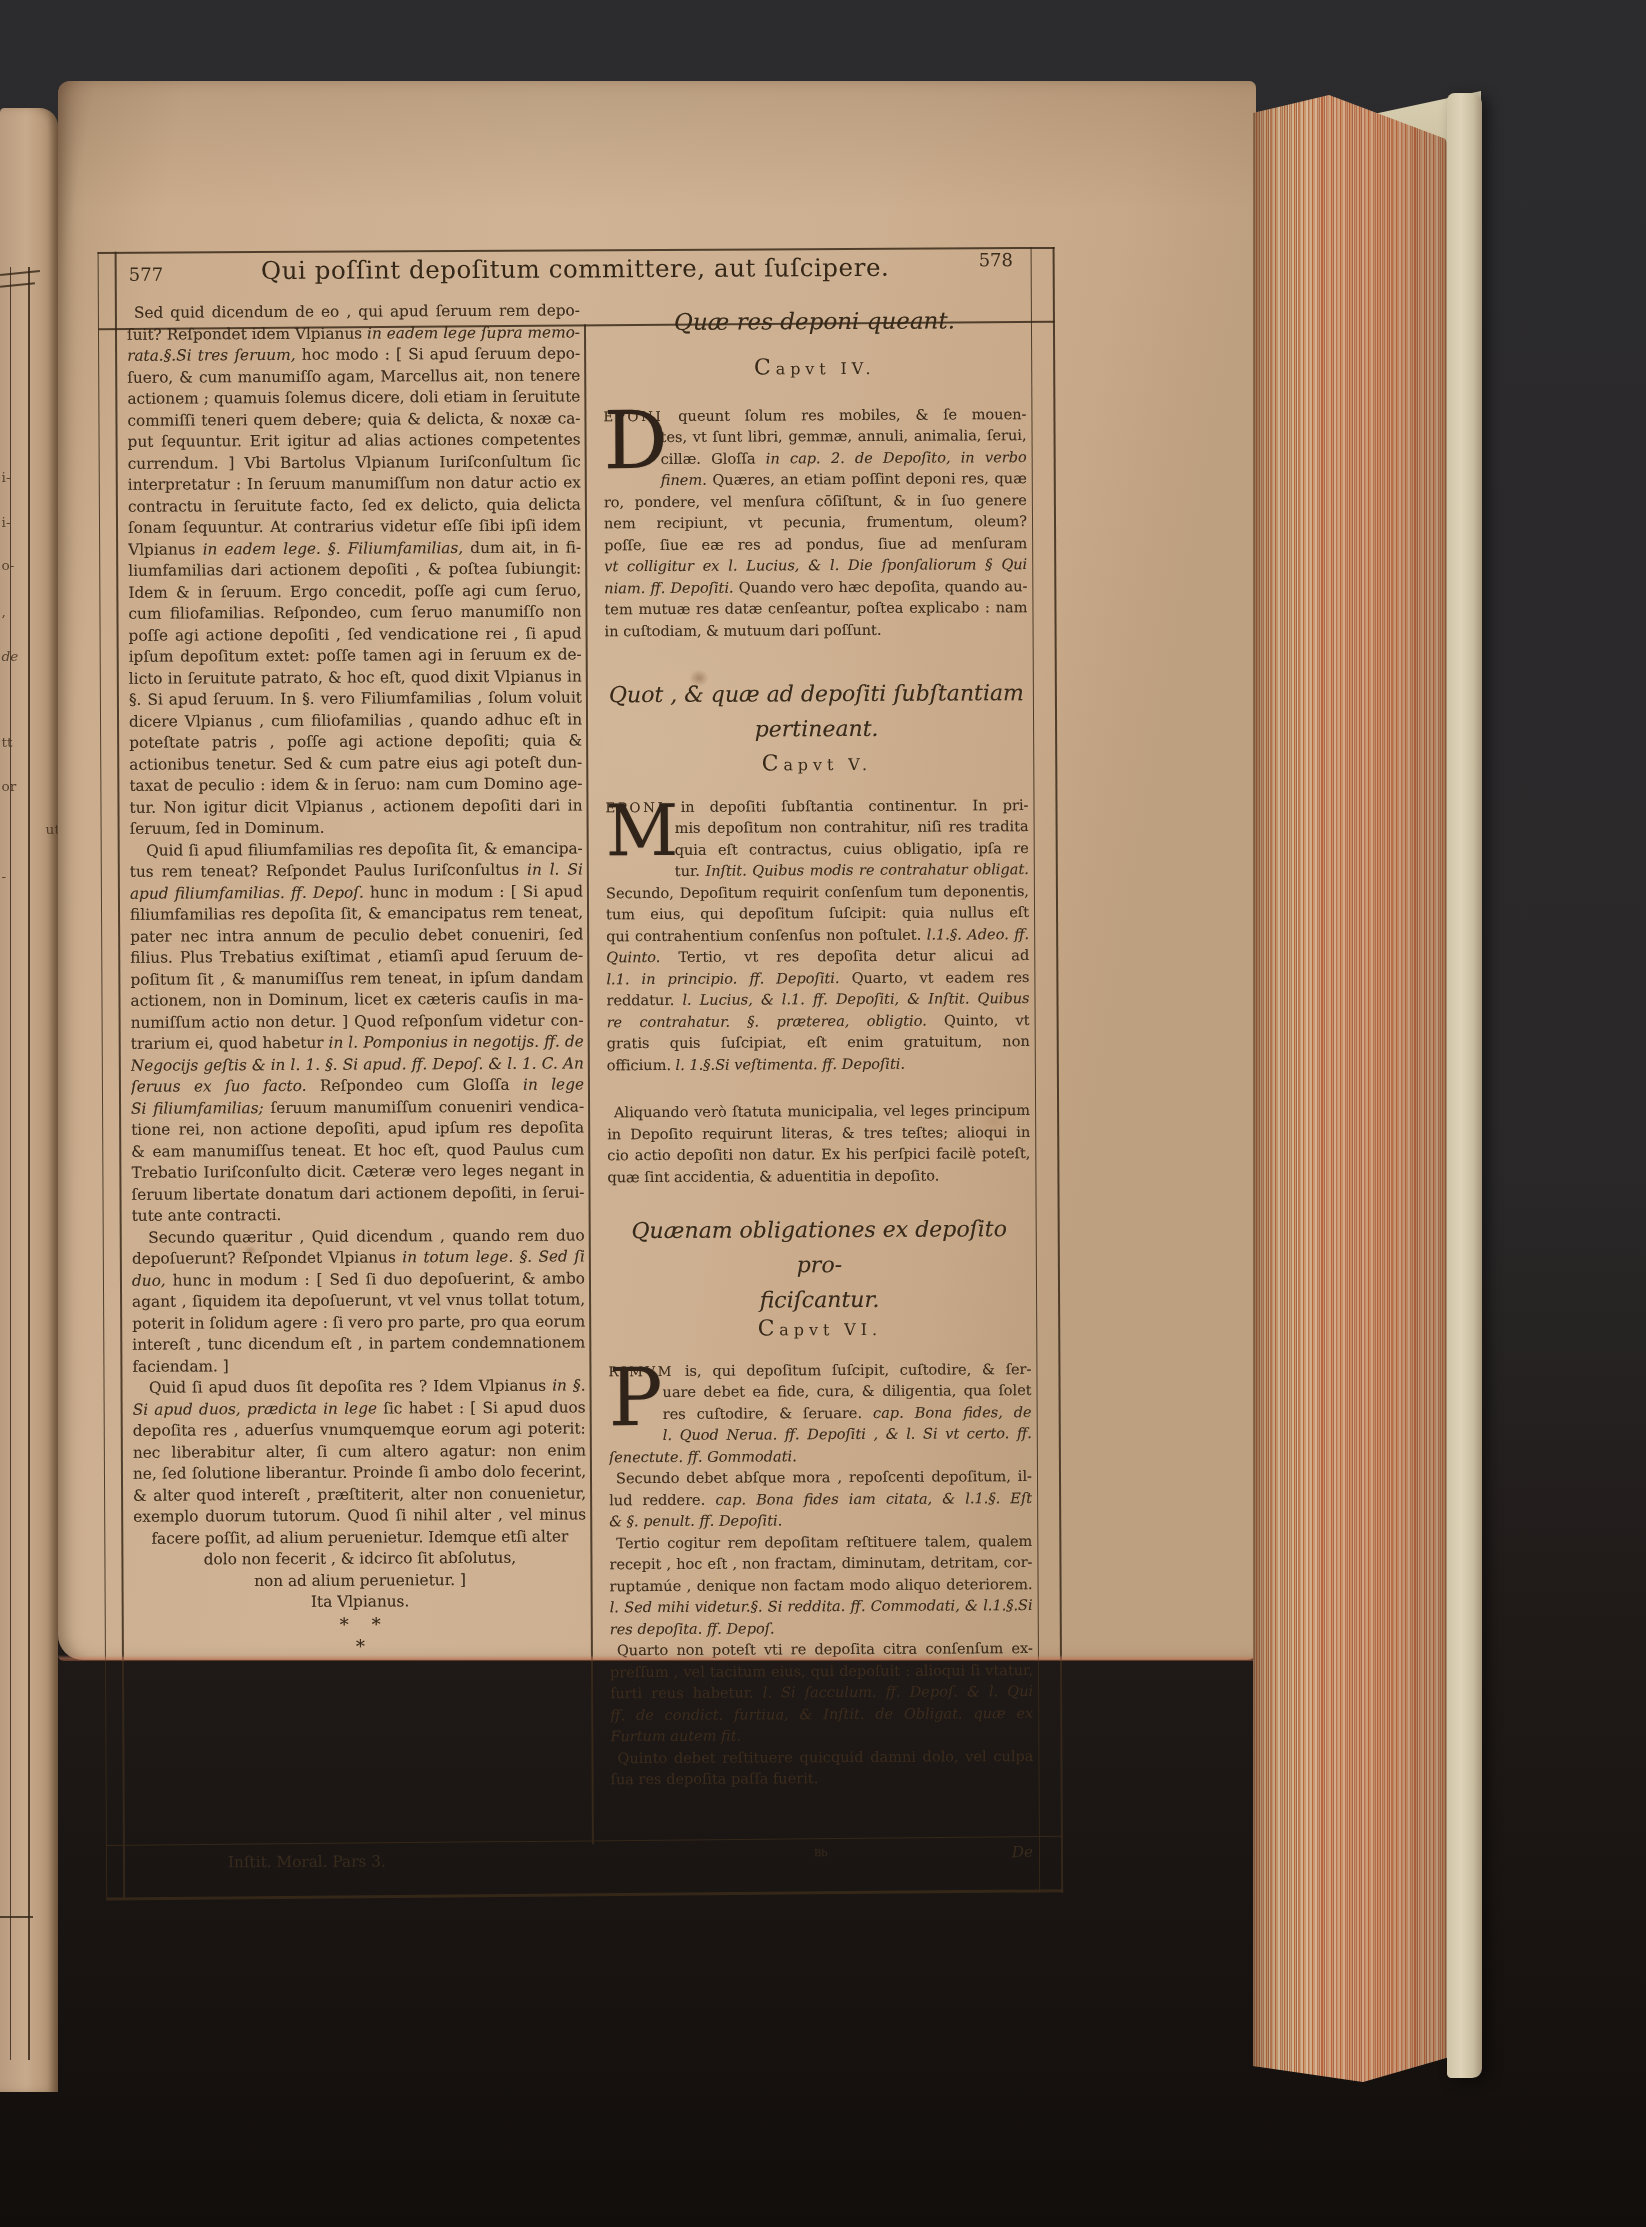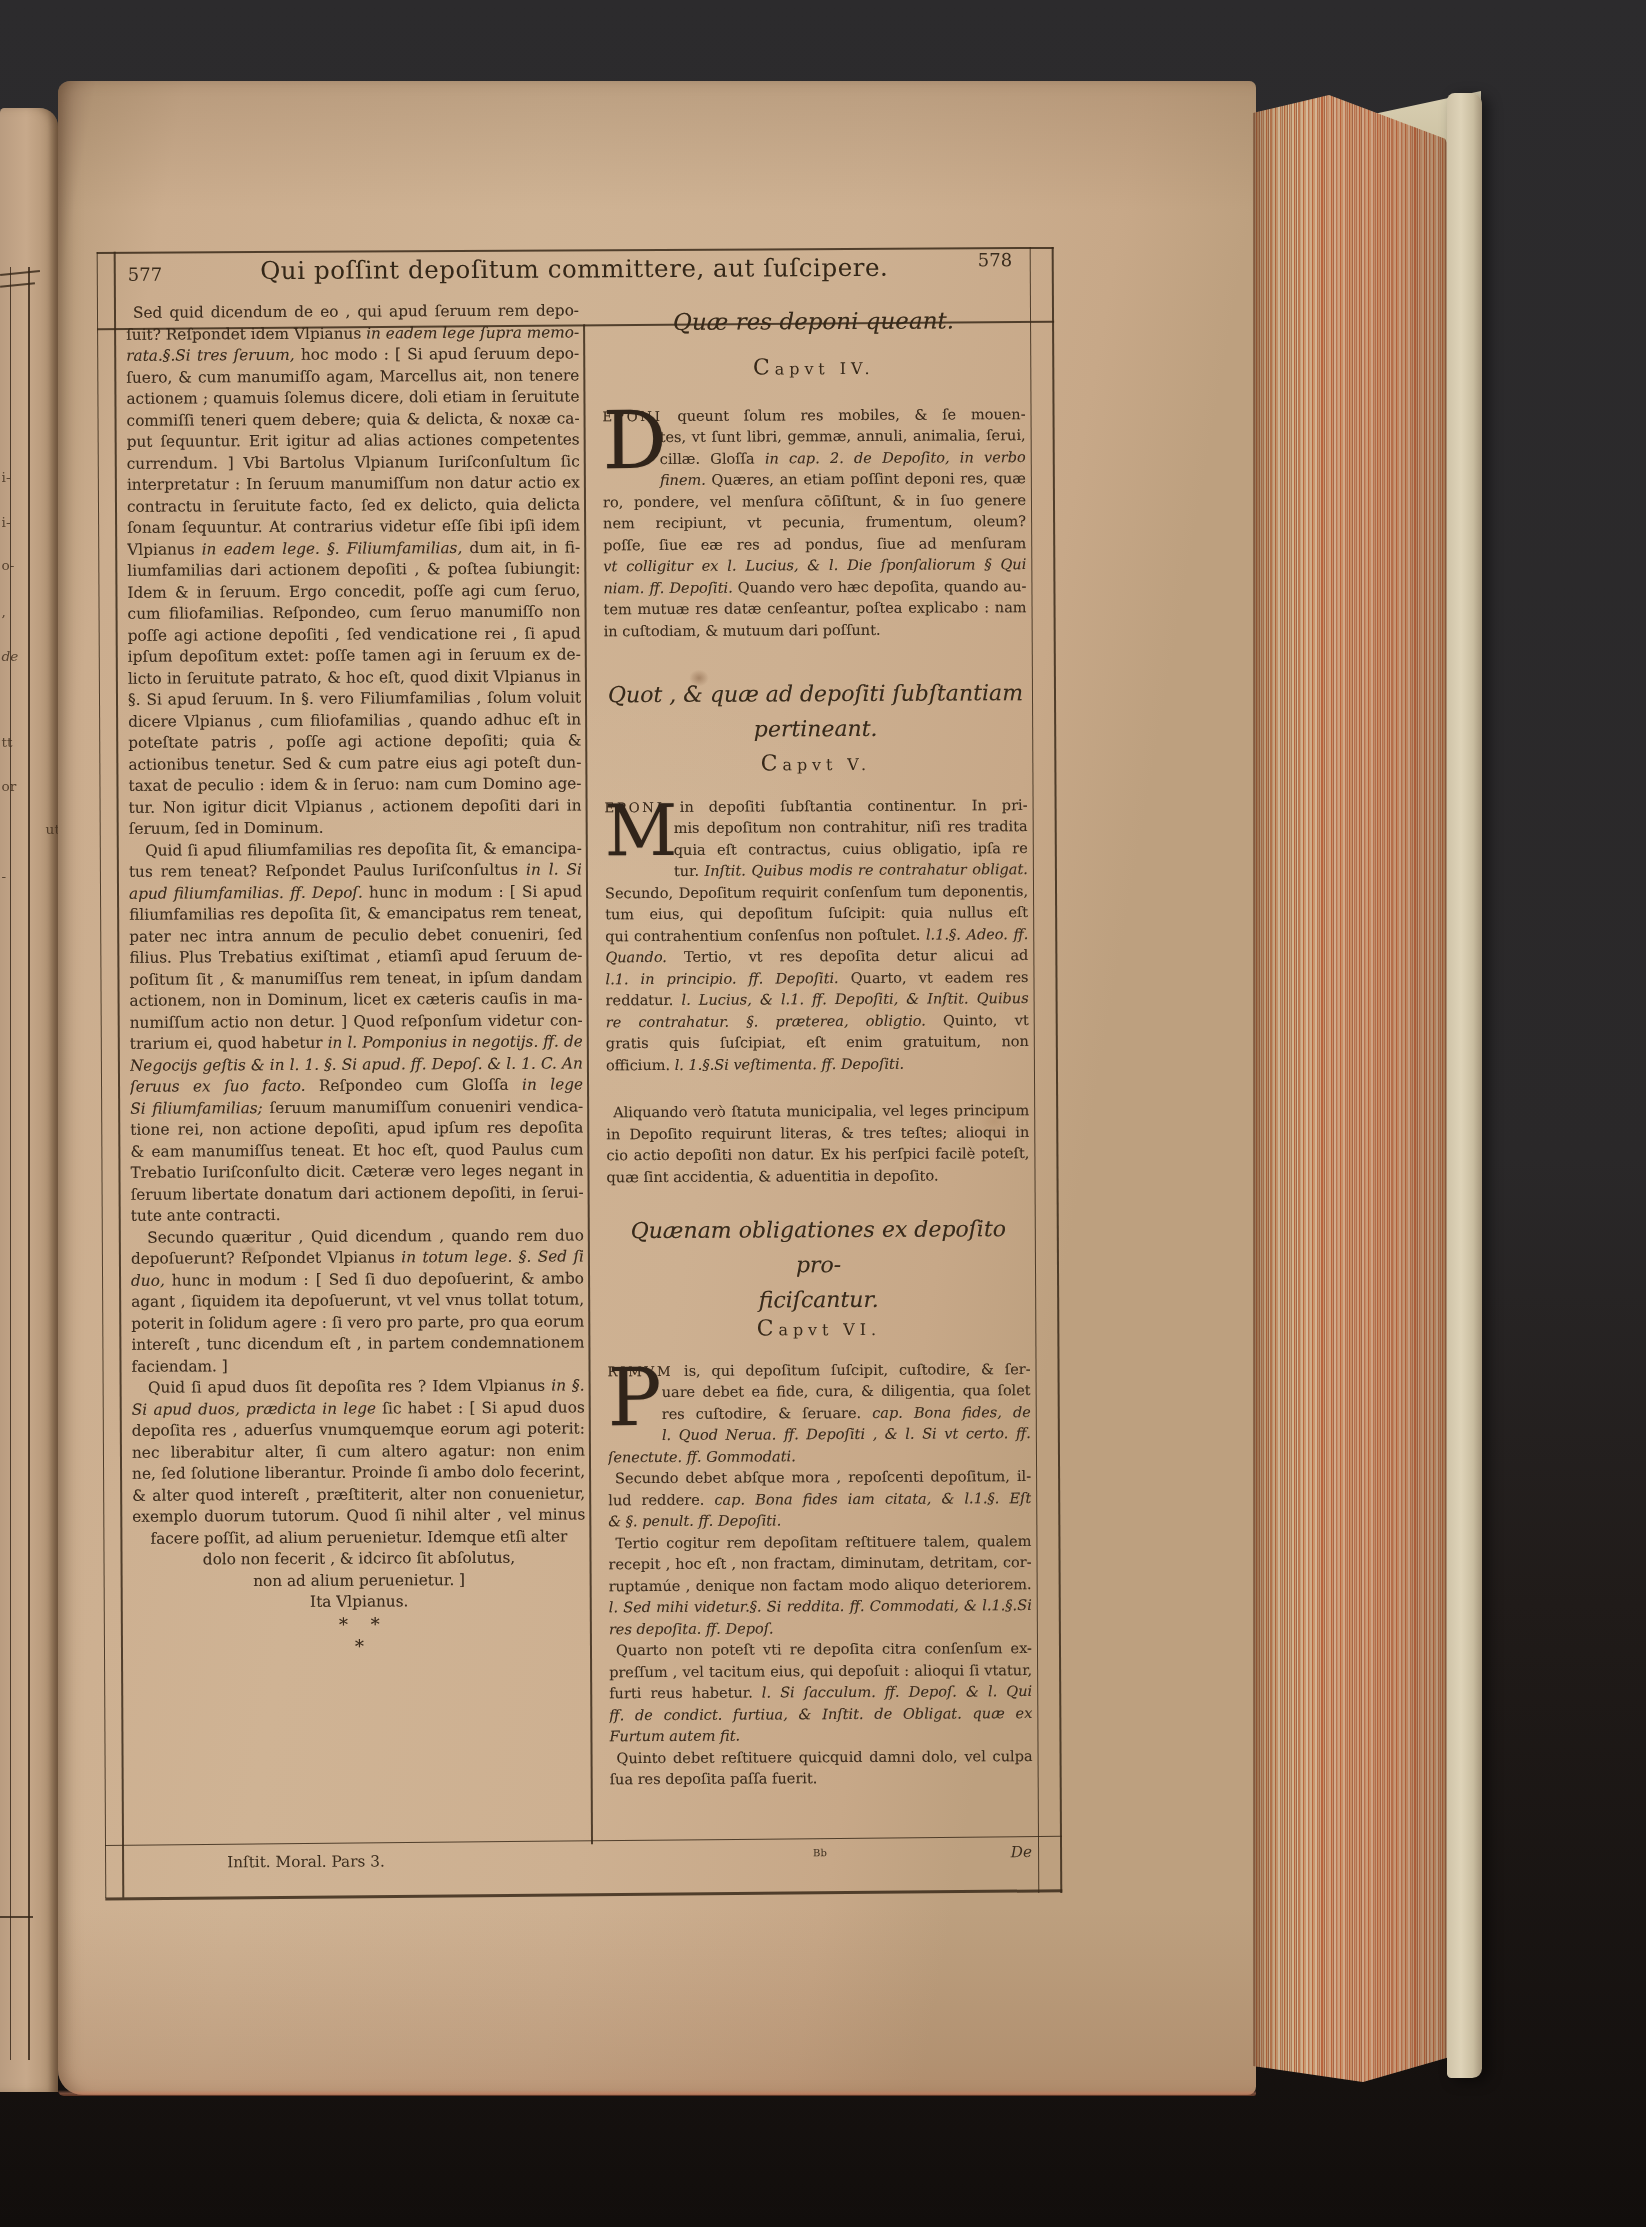--- a/index.html
+++ b/index.html
@@ -9,21 +9,21 @@
   
   .sliver{position:absolute;left:0;top:108px;width:58px;height:1984px;
           background:linear-gradient(90deg,#b99c80 0,#c7a98b 45%,#b59778 82%,#8e7257 100%);
           border-radius:4.4px 18.6px 0 0;
           box-shadow:inset -8.7px 0 11px -4.4px rgba(70,45,25,.55);}
   .sliver .vr{position:absolute;background:rgba(52,37,23,.82);}
   .sliver .hr{position:absolute;background:rgba(52,37,23,.8);height:1.6px;}
   .frag{position:absolute;left:1.6px;font-size:13.7px;color:rgba(60,42,26,.8);}
   .frag.it{font-style:italic;}
   
-  .page{position:absolute;left:58px;top:81px;width:1198px;height:2014px;
+  .page{position:absolute;left:58px;top:81px;width:1198px;height:1579px;
         border-radius:12px 6.6px 8.7px 25px;
         background:
           radial-gradient(14px 12px at 641px 597px, rgba(101,62,34,.38), rgba(101,62,34,0) 70%),
           radial-gradient(9.8px 8.2px at 192px 1170px, rgba(96,60,30,.33), rgba(96,60,30,0) 70%),
           radial-gradient(25px 22px at 936px 1040px, rgba(140,95,55,.20), rgba(140,95,55,0) 75%),
           radial-gradient(77px 55px at 809px 405px, rgba(150,110,70,.10), rgba(150,110,70,0) 75%),
           radial-gradient(415px 306px at 48% 42%, rgba(255,241,216,.08), rgba(255,241,216,0) 80%),
           linear-gradient(100deg,#a1836a 0px,#bda080 38px,#cbad8e 126px,#cfb394 492px,#cdb091 820px,#c7a888 1071px,#bda07f 1198px);
         box-shadow:inset 11px 0 18.6px -6.6px rgba(70,45,25,.55);}
   .page::before{content:'';position:absolute;inset:0;border-radius:inherit;pointer-events:none;
@@ -227,21 +227,21 @@
         <div class="para para5 dc-m">
           <span class="dcap">M</span>
           <div>
               <div class="ln"><span class="cw">EPONI</span> in depoſiti ſubſtantia continentur.  In pri-</div>
               <div class="ln">mis depoſitum non contrahitur, niſi res tradita ſit;</div>
               <div class="ln">quia eſt contractus, cuius obligatio, ipſa re perfici-</div>
               <div class="ln">tur. <i>Inſtit. Quibus modis re contrahatur obligat. §. Item is.</i></div>
               <div class="ln">Secundo, Depoſitum requirit conſenſum tum deponentis,</div>
               <div class="ln">tum eius, qui depoſitum ſuſcipit: quia nullus eſt cōtractus,</div>
               <div class="ln">qui contrahentium conſenſus non poſtulet. <i>l.1.§. Adeo. ff. de</i></div>
-              <div class="ln"><i>Quando.</i> Tertio, vt res depoſita detur alicui ad cuſtodiendum.</div>
+              <div class="ln"><i>Quinto.</i> Tertio, vt res depoſita detur alicui ad cuſtodiendum.</div>
               <div class="ln"><i>l.1. in principio. ff. Depoſiti.</i>  Quarto, vt eadem res depoſita</div>
               <div class="ln">reddatur. <i>l. Lucius, &amp; l.1. ff. Depoſiti, &amp; Inſtit. Quibus mo.</i></div>
               <div class="ln"><i>re contrahatur. §. præterea, obligtio.</i>  Quinto, vt depoſitum</div>
               <div class="ln">gratis quis ſuſcipiat, eſt enim gratuitum, non mercenarium</div>
               <div class="ln end">officium. <i>l. 1.§.Si veſtimenta. ff. Depoſiti.</i></div>
             </div>
         </div>
         <div class="para para5b">
             <div class="ln ind-sm">Aliquando verò ſtatuta municipalia, vel leges principum</div>
             <div class="ln">in Depoſito requirunt literas, &amp; tres teſtes; alioqui in iudi-</div>

